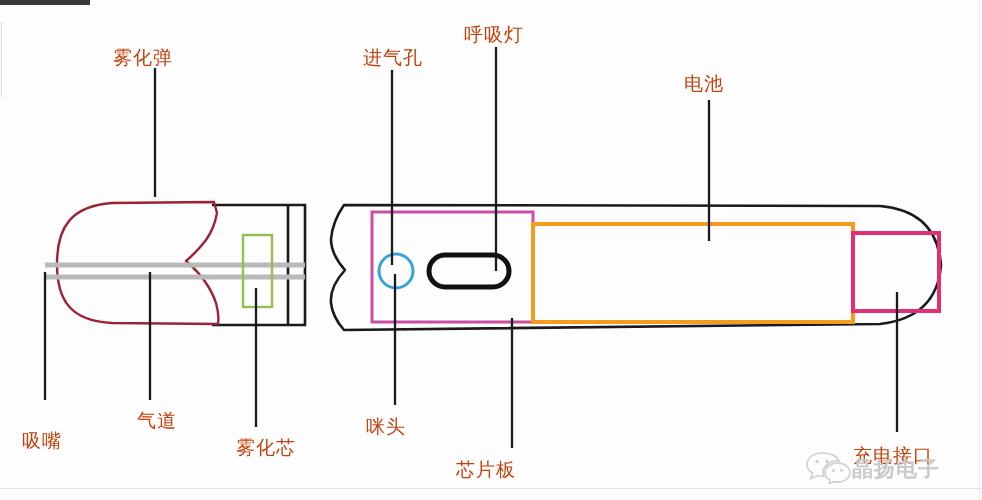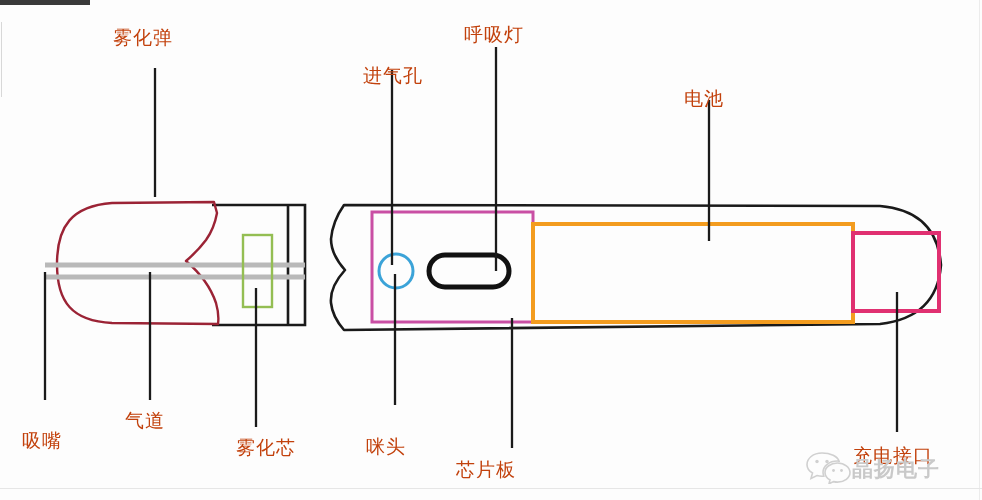--- a/index.html
+++ b/index.html
@@ -158,28 +158,28 @@
         <line x1="45" y1="272" x2="45" y2="400" stroke="#1a1a1a" stroke-width="2.3"></line>
         <line x1="150" y1="272" x2="150" y2="400" stroke="#1a1a1a" stroke-width="2.3"></line>
         <line x1="256" y1="288" x2="256" y2="427" stroke="#1a1a1a" stroke-width="2.3"></line>
         <line x1="395" y1="274" x2="395" y2="405" stroke="#1a1a1a" stroke-width="2.3"></line>
         <line x1="512" y1="318" x2="512" y2="448" stroke="#1a1a1a" stroke-width="2.3"></line>
         <line x1="897" y1="292" x2="897" y2="432" stroke="#1a1a1a" stroke-width="2.3"></line>
       </g>
   </svg>
 
   <div id="labels">
-      <div class="lbl" style="left: 113px; top: 25px;">雾化弹</div>
-      <div class="lbl" style="left: 363px; top: 63px;">进气孔</div>
+      <div class="lbl" style="left: 113px; top: 45px;">雾化弹</div>
+      <div class="lbl" style="left: 363px; top: 45px;">进气孔</div>
       <div class="lbl" style="left: 464px; top: 22px;">呼吸灯</div>
-      <div class="lbl" style="left: 684px; top: 86px;">电池</div>
+      <div class="lbl" style="left: 684px; top: 71px;">电池</div>
       <div class="lbl" style="left: 22px; top: 428px;">吸嘴</div>
-      <div class="lbl" style="left: 125px; top: 408px;">气道</div>
+      <div class="lbl" style="left: 137px; top: 408px;">气道</div>
       <div class="lbl" style="left: 236px; top: 435px;">雾化芯</div>
-      <div class="lbl" style="left: 366px; top: 434px;">咪头</div>
+      <div class="lbl" style="left: 366px; top: 414px;">咪头</div>
       <div class="lbl" style="left: 456px; top: 457px;">芯片板</div>
       <div class="lbl" style="left: 853px; top: 443px;">充电接口</div>
     </div>
 
   <div class="wm-icon" style="left:806px; top:450px;">
     <svg width="46" height="34" viewBox="0 0 46 34" xmlns="http://www.w3.org/2000/svg">
       <path d="M16 3 C7 3 1 8.5 1 14.5 C1 18 3 21 6.5 23 L5 28.5 L11 25.5
                C12.6 26 14.3 26.2 16 26.2 C16.6 26.2 17.2 26.2 17.8 26.1
                C17.3 24.9 17 23.6 17 22.3 C17 16 23.4 11 31.2 11
                C31.8 11 32.4 11 33 11.1 C31.6 6.4 24.5 3 16 3 Z" fill="none" stroke="#d0d0d0" stroke-width="1.6"></path>

